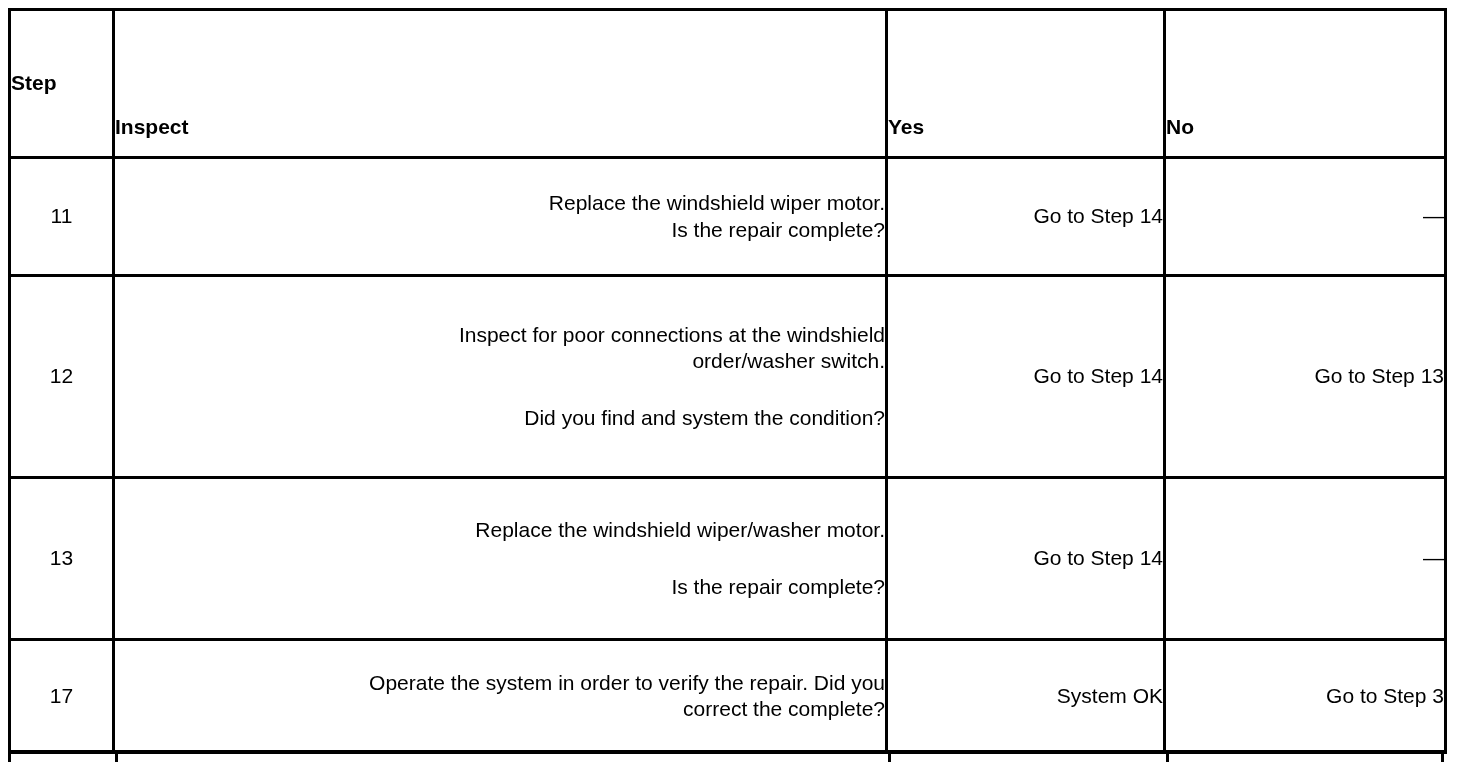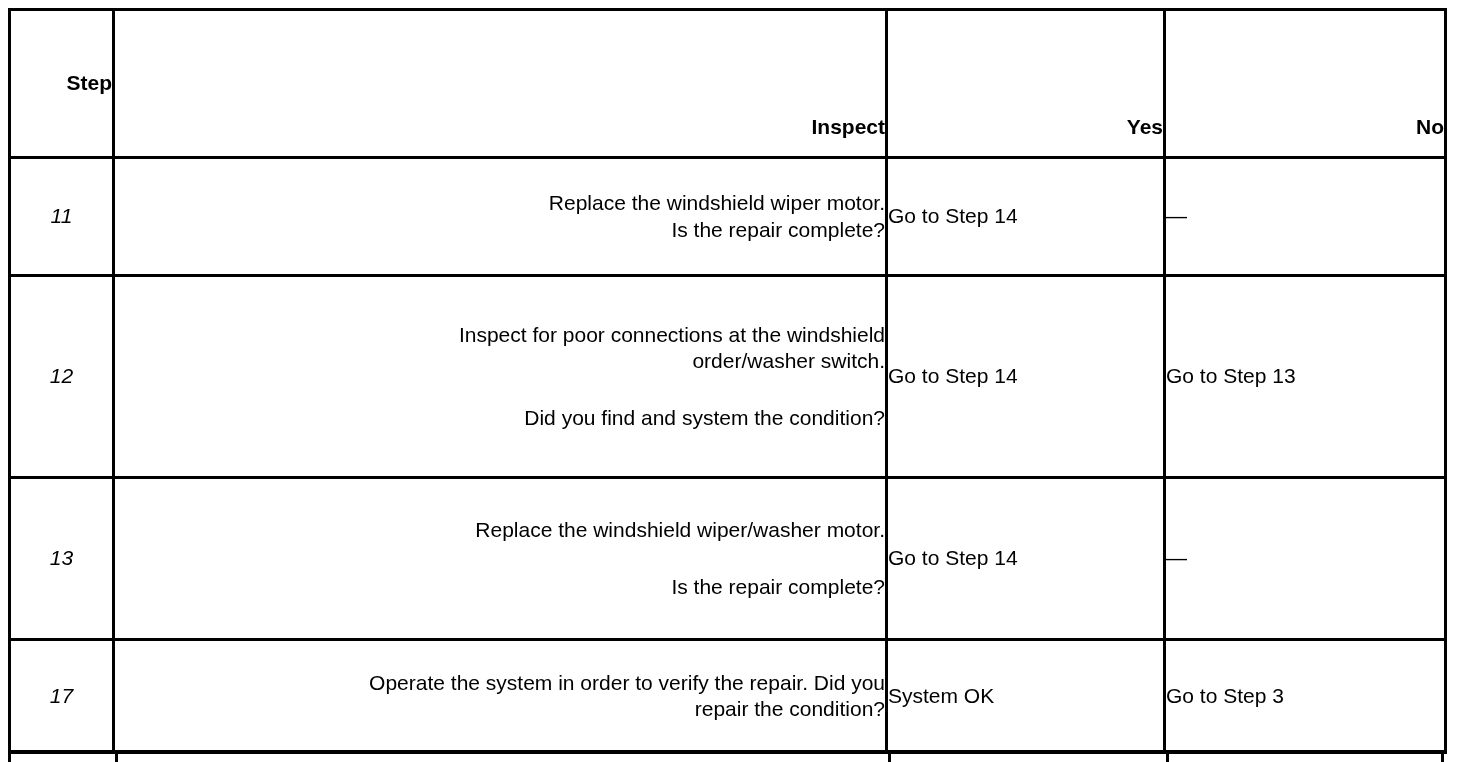--- a/index.html
+++ b/index.html
@@ -39,21 +39,21 @@
     font-weight: normal;
     font-size: 21px;
     line-height: 1.25;
   }
 
   
   tr.header-row td {
     height: 129px;
     vertical-align: bottom;
     font-weight: bold;
-    text-align: right;
+    text-align: left;
     padding-bottom: 16px;
   }
   td.hdr-step {
     font-weight: bold;
     text-align: center;
     vertical-align: middle !important;
     padding-bottom: 0 !important;
   }
   .hdr-step-wrap {
     width: 26px;
@@ -61,35 +61,34 @@
     word-break: break-all;
     line-height: 1.45;
     font-size: 21px;
   }
 
   
   td.step-cell {
     text-align: center;
     vertical-align: middle;
     font-size: 21px;
-    font-style: italic;
   }
   
   td.action-cell {
     text-align: right;
     vertical-align: middle;
     padding: 0 14px 0 20px;
   }
   td.action-cell .line { display: block; }
   td.action-cell .line.indent { padding-left: 4px; }
   td.action-cell .gap { display: block; height: 30px; }
 
   
   td.result-cell {
-    text-align: left;
+    text-align: right;
     vertical-align: middle;
   }
   td.result-cell.dash { font-size: 21px; }
 
   
   tr.r11 td { height: 115px; }
   tr.r12 td { height: 199px; }
   tr.r13 td { height: 159px; }
   tr.r14 td { height: 110px; }
 
@@ -169,21 +168,21 @@
           <span class="line indent">Is the repair complete?</span>
         </td>
         <td class="result-cell">Go to Step 14</td>
         <td class="result-cell dash">—</td>
       </tr>
 
       <tr class="r14">
         <td class="step-cell">17</td>
         <td class="action-cell">
           <span class="line">Operate the system in order to verify the repair. Did you</span>
-          <span class="line">repair the condition?</span>
+          <span class="line">correct the complete?</span>
         </td>
         <td class="result-cell">System OK</td>
         <td class="result-cell">Go to Step 3</td>
       </tr>
 
     </tbody>
   </table>
 
   <div class="next-row-stub">
     <div class="vline v1"></div>

